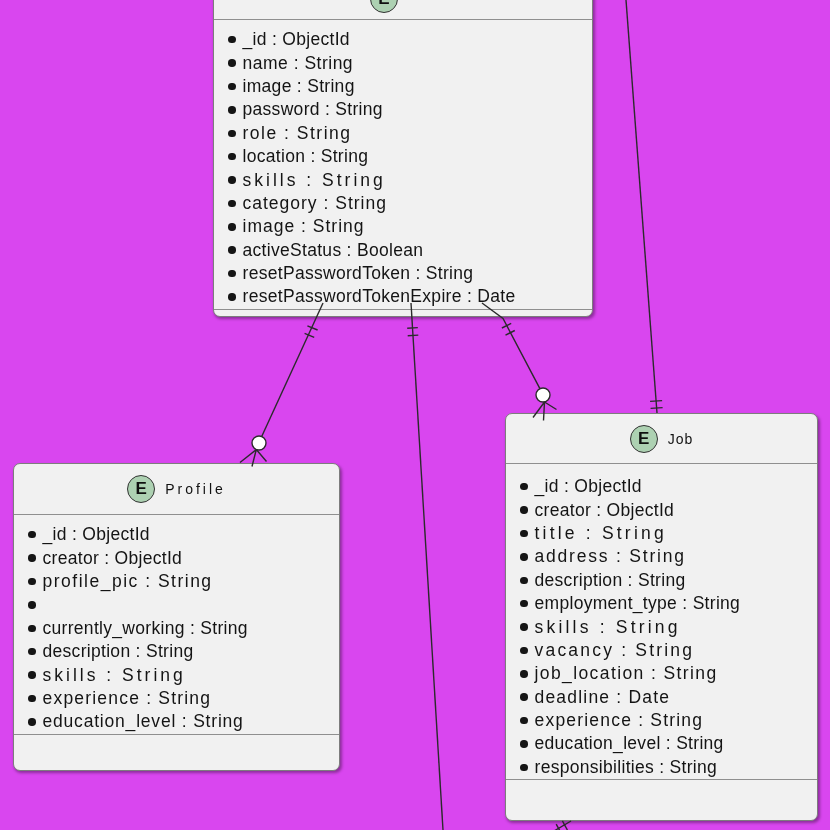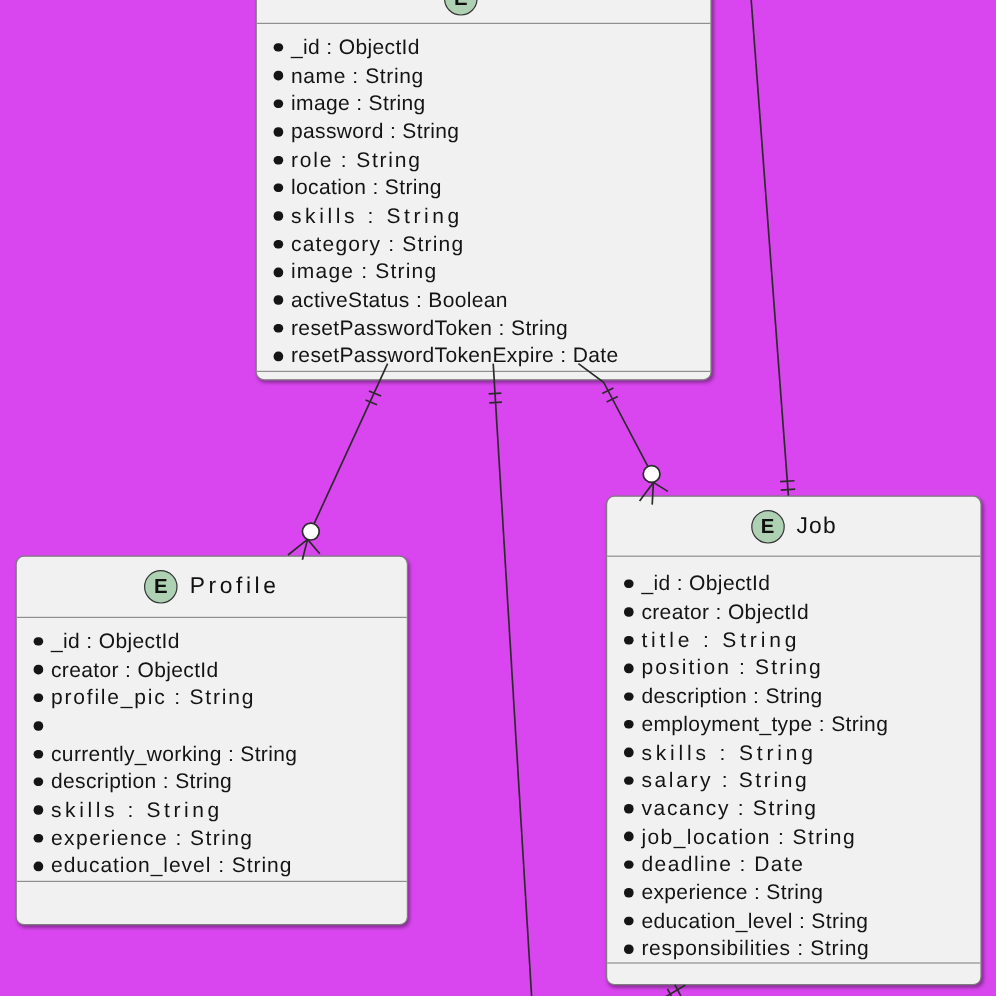--- a/index.html
+++ b/index.html
@@ -34,21 +34,21 @@
 
   .badge{
     width:28px;height:28px;border-radius:50%;
     background:var(--badge-fill,#ADD1B2);
     border:1.5px solid var(--badge-border,#333333);
     box-sizing:border-box;
     display:flex;align-items:center;justify-content:center;
     font-size:17px;font-weight:bold;color:#101010;
     flex:0 0 auto;
   }
-  .e-title{font-size:19px;color:#111;}
+  .e-title{font-size:14px;color:#111;}
   #e-profile .e-title{letter-spacing:3px;}
   #e-job .e-title{letter-spacing:1px;}
 
   .e-attrs{flex:0 0 auto;}
   #e-top .e-attrs{padding-top:8px;}
   #e-profile .e-attrs{padding-top:8px;}
   #e-job .e-attrs{padding-top:11px;}
 
   .row{height:23.4px;display:flex;align-items:center;}
   .dot{
@@ -232,42 +232,38 @@
           <span class="attr-text"><span>creator</span><span> : </span><span>ObjectId</span></span>
         </div>
 
         <div class="row">
           <span class="dot"></span>
           <span class="attr-text"><span>title</span><span> : </span><span>String</span></span>
         </div>
 
         <div class="row">
           <span class="dot"></span>
-          <span class="attr-text"><span>position</span><span> : </span><span>String</span></span>
+          <span class="attr-text"><span>address</span><span> : </span><span>String</span></span>
         </div>
 
         <div class="row">
           <span class="dot"></span>
           <span class="attr-text"><span>description</span><span> : </span><span>String</span></span>
         </div>
 
         <div class="row">
           <span class="dot"></span>
           <span class="attr-text"><span>employment_type</span><span> : </span><span>String</span></span>
         </div>
 
         <div class="row">
           <span class="dot"></span>
           <span class="attr-text"><span>skills</span><span> : </span><span>String</span></span>
         </div>
 
-        <div class="row">
-          <span class="dot"></span>
-          <span class="attr-text"><span>salary</span><span> : </span><span>String</span></span>
-        </div>
 
         <div class="row">
           <span class="dot"></span>
           <span class="attr-text"><span>vacancy</span><span> : </span><span>String</span></span>
         </div>
 
         <div class="row">
           <span class="dot"></span>
           <span class="attr-text"><span>job_location</span><span> : </span><span>String</span></span>
         </div>

